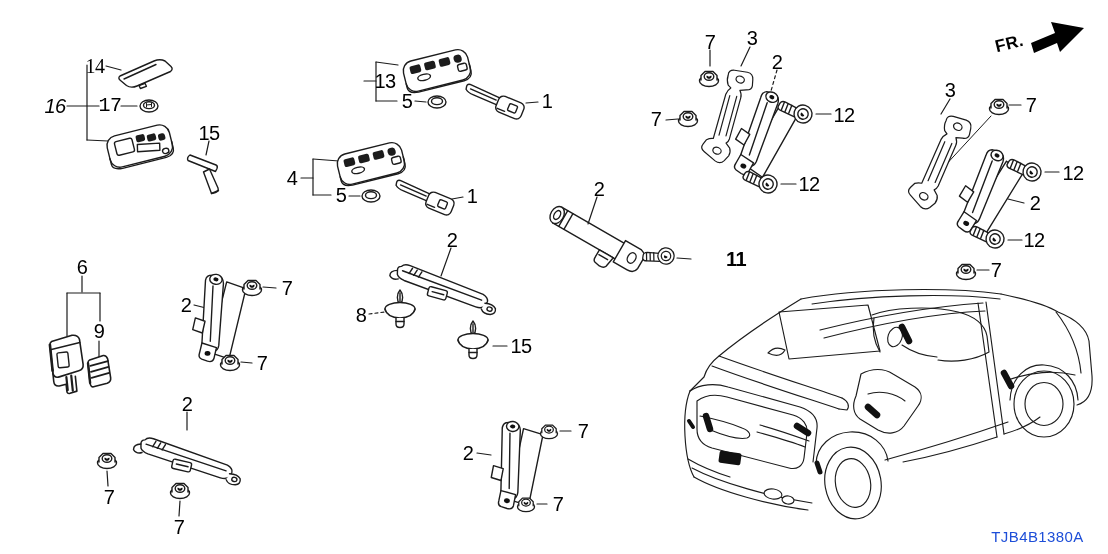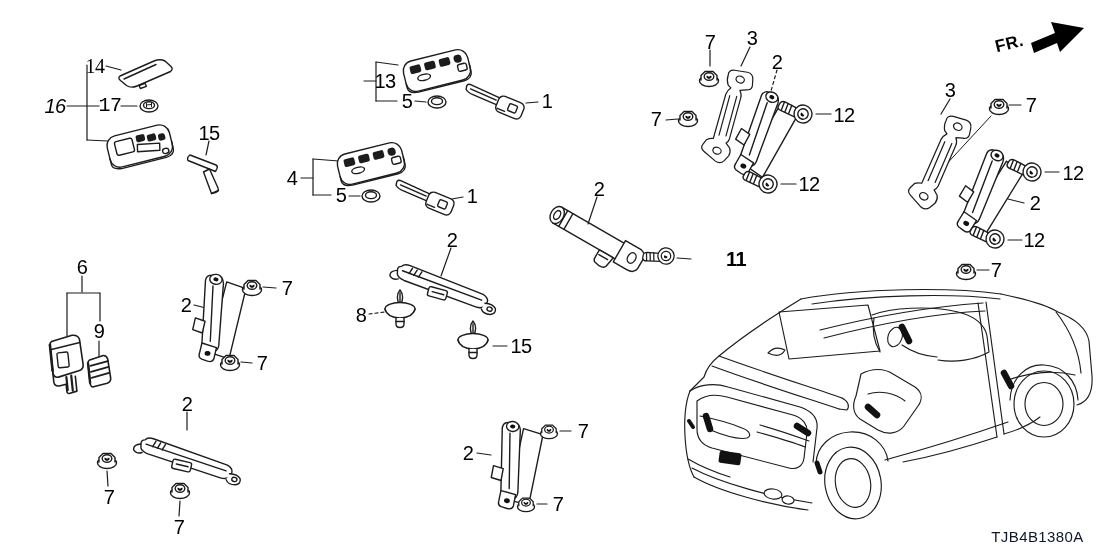--- a/index.html
+++ b/index.html
@@ -12,21 +12,21 @@
     position:absolute;transform:translate(-50%,-50%);
     font-size:20px;font-weight:400;color:#000;line-height:1;
     letter-spacing:-0.5px;white-space:nowrap;user-select:none;cursor:pointer;
   }
   .fr-label{
     position:absolute;left:995px;top:34px;font-size:17px;font-weight:700;
     color:#000;transform:rotate(-14deg);letter-spacing:0.5px;
   }
   .diagram-code{
     position:absolute;left:970px;top:528px;width:135px;text-align:center;
-    font-size:15px;color:#0f172a;letter-spacing:0.4px;
+    font-size:15px;color:#1d4ed8;letter-spacing:0.4px;
   }
 </style>
 </head>
 <body>
 
 <div class="stage">
 
 <svg width="1108" height="554" viewBox="0 0 1108 554" fill="none" stroke="#1c1c1c" stroke-width="1.4" stroke-linecap="round" stroke-linejoin="round">
 
   <defs>

